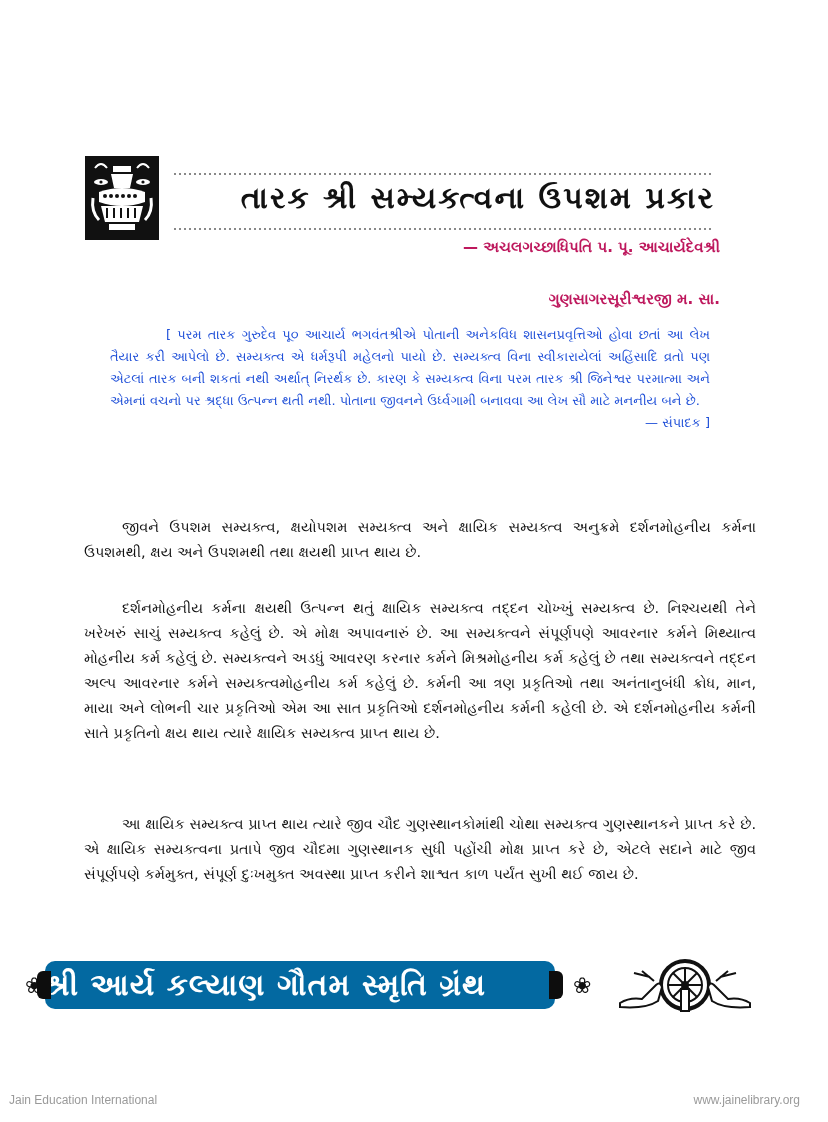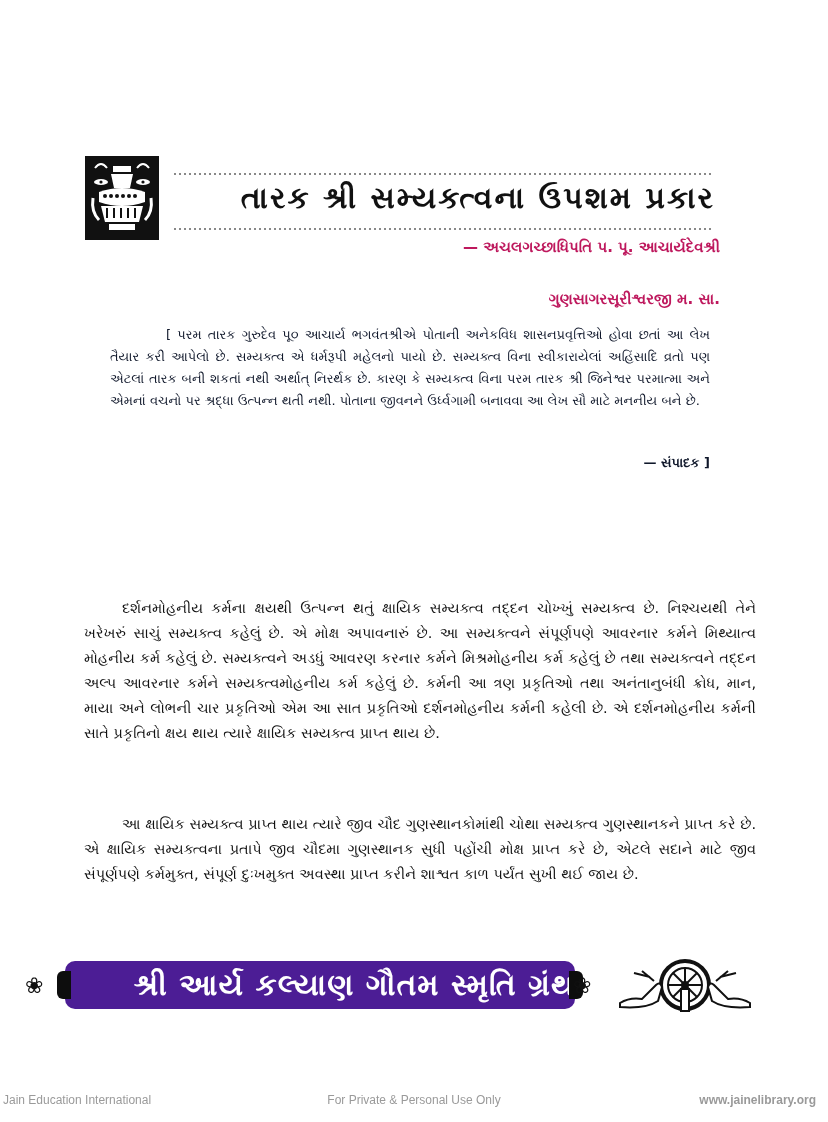--- a/index.html
+++ b/index.html
@@ -33,67 +33,67 @@
   .author1, .author2 {
     position: absolute; right: 108px; text-align: right;
     font-size: 15px; font-weight: bold; color: #be185d;
     font-family: "DejaVu Sans", sans-serif;
   }
   .author1 { top: 238px; }
   .author2 { top: 262px; margin-top: 28px; }
 
   .editor-note {
     position: absolute; left: 110px; top: 324px; width: 600px;
-    font-size: 13px; line-height: 22px; text-align: justify; color: #0f172a;
+    font-size: 13px; line-height: 22px; text-align: justify; color: #1d4ed8;
     font-family: "DejaVu Sans", sans-serif;
   }
   .editor-note .indent { display: inline-block; width: 56px; }
-  .editor-sign { float: right; font-weight: bold; margin-top: 40px; }
+  .editor-sign { float: right; font-weight: normal; }
 
   .body-para {
     position: absolute; left: 84px; width: 672px;
     font-size: 14.5px; line-height: 25px; text-align: justify; color: #111;
     font-family: "DejaVu Sans", sans-serif;
     text-indent: 38px;
   }
   .p1 { top: 515px; }
   .p2 { top: 596px; }
   .p3 { top: 812px; }
 
   
   .banner-wrap { position: absolute; left: 25px; top: 955px; width: 740px; height: 60px; }
   .banner-flower-left {
     position: absolute; left: 0; top: 18px; font-size: 22px; color: #111;
   }
   .banner {
-    position: absolute; left: 40px; top: 6px; width: 510px; height: 48px;
-    background: #4c1d95; border-radius: 10px;
-    display: flex; align-items: center; justify-content: flex-end;
+    position: absolute; left: 20px; top: 6px; width: 510px; height: 48px;
+    background: #0369a1; border-radius: 10px;
+    display: flex; align-items: center; justify-content: flex-start;
   }
   .banner::before, .banner::after {
     content: ""; position: absolute; top: 10px; width: 14px; height: 28px; background: #0d0d0d;
   }
   .banner::before { left: -8px; border-radius: 6px 0 0 6px; }
   .banner::after { right: -8px; border-radius: 0 6px 6px 0; }
   .banner-text {
     color: #fff; font-size: 30px; font-weight: bold; letter-spacing: 1px;
     font-family: "DejaVu Sans", sans-serif;
   }
   .banner-flower-right {
     position: absolute; left: 548px; top: 18px; font-size: 22px; color: #111;
   }
   .emblem { position: absolute; left: 585px; top: 0; width: 150px; height: 60px; }
 
   .footer {
     position: absolute; left: 0; top: 1093px; width: 828px; height: 16px;
     font-family: "Liberation Sans", sans-serif; font-size: 12px; color: #9a9a9a;
   }
-  .footer-left { position: absolute; left: 3px; }
+  .footer-left { position: absolute; left: 9px; }
   .footer-center { position: absolute; left: 0; width: 828px; text-align: center; }
-  .footer-right { position: absolute; right: 12px; font-weight: bold; }
+  .footer-right { position: absolute; right: 28px; }
 </style>
 </head>
 <body>
 
 <div class="page">
 
   <div class="ornament">
     <svg width="70" height="80" viewBox="0 0 70 80">
       <rect width="70" height="80" fill="#111"></rect>
       <path d="M8 10 q6 -8 12 0 M50 10 q6 -8 12 0" stroke="#fff" stroke-width="2" fill="none"></path>
@@ -130,20 +130,21 @@
   <div class="wavy bottom"></div>
 
   <div class="author1">— અચલગચ્છાધિપતિ પ. પૂ. આચાર્યદેવશ્રી</div>
   <div class="author2">ગુણસાગરસૂરીશ્વરજી મ. સા.</div>
 
   <div class="editor-note">
     <span class="indent"></span><span>[ પરમ તારક ગુરુદેવ પૂ૦ આચાર્ય ભગવંતશ્રીએ પોતાની અનેકવિધ શાસનપ્રવૃત્તિઓ હોવા છતાં આ લેખ તૈયાર કરી આપેલો છે. સમ્યક્ત્વ એ ધર્મરૂપી મહેલનો પાયો છે. સમ્યક્ત્વ વિના સ્વીકારાયેલાં અહિંસાદિ વ્રતો પણ એટલાં તારક બની શકતાં નથી અર્થાત્ નિરર્થક છે. કારણ કે સમ્યક્ત્વ વિના પરમ તારક શ્રી જિનેશ્વર પરમાત્મા અને એમનાં વચનો પર શ્રદ્ધા ઉત્પન્ન થતી નથી. પોતાના જીવનને ઉર્ધ્વગામી બનાવવા આ લેખ સૌ માટે મનનીય બને છે.</span>
     <span class="editor-sign">— સંપાદક ]</span>
   </div>
 
+  <div class="body-para p1">જીવને ઉપશમ સમ્યક્ત્વ, ક્ષયોપશમ સમ્યક્ત્વ અને ક્ષાયિક સમ્યક્ત્વ અનુક્રમે દર્શનમોહનીય કર્મના ઉપશમથી, ક્ષય અને ઉપશમથી તથા ક્ષયથી પ્રાપ્ત થાય છે.</div>
   <div class="body-para p2">દર્શનમોહનીય કર્મના ક્ષયથી ઉત્પન્ન થતું ક્ષાયિક સમ્યક્ત્વ તદ્દન ચોખ્ખું સમ્યક્ત્વ છે. નિશ્ચયથી તેને ખરેખરું સાચું સમ્યક્ત્વ કહેલું છે. એ મોક્ષ અપાવનારું છે. આ સમ્યક્ત્વને સંપૂર્ણપણે આવરનાર કર્મને મિથ્યાત્વ મોહનીય કર્મ કહેલું છે. સમ્યક્ત્વને અડધું આવરણ કરનાર કર્મને મિશ્રમોહનીય કર્મ કહેલું છે તથા સમ્યક્ત્વને તદ્દન અલ્પ આવરનાર કર્મને સમ્યક્ત્વમોહનીય કર્મ કહેલું છે. કર્મની આ ત્રણ પ્રકૃતિઓ તથા અનંતાનુબંધી ક્રોધ, માન, માયા અને લોભની ચાર પ્રકૃતિઓ એમ આ સાત પ્રકૃતિઓ દર્શનમોહનીય કર્મની કહેલી છે. એ દર્શનમોહનીય કર્મની સાતે પ્રકૃતિનો ક્ષય થાય ત્યારે ક્ષાયિક સમ્યક્ત્વ પ્રાપ્ત થાય છે.</div>
   <div class="body-para p3">આ ક્ષાયિક સમ્યક્ત્વ પ્રાપ્ત થાય ત્યારે જીવ ચૌદ ગુણસ્થાનકોમાંથી ચોથા સમ્યક્ત્વ ગુણસ્થાનકને પ્રાપ્ત કરે છે. એ ક્ષાયિક સમ્યક્ત્વના પ્રતાપે જીવ ચૌદમા ગુણસ્થાનક સુધી પહોંચી મોક્ષ પ્રાપ્ત કરે છે, એટલે સદાને માટે જીવ સંપૂર્ણપણે કર્મમુક્ત, સંપૂર્ણ દુઃખમુક્ત અવસ્થા પ્રાપ્ત કરીને શાશ્વત કાળ પર્યંત સુખી થઈ જાય છે.</div>
 
   <div class="banner-wrap">
     <span class="banner-flower-left">❀</span>
     <div class="banner">
       <span class="banner-text">શ્રી આર્ય કલ્યાણ ગૌતમ સ્મૃતિ ગ્રંથ</span>
     </div>
     <span class="banner-flower-right">❀</span>
     <div class="emblem">
@@ -161,16 +162,15 @@
         <path d="M10 48 q10 -6 22 -4 l14 -14 q4 -4 6 2 l-4 14 q-12 8 -38 6 z" fill="#fff" stroke="#111" stroke-width="2"></path>
         <path d="M44 26 l-12 -10 M40 22 l-16 -4" stroke="#111" stroke-width="2"></path>
         <path d="M140 48 q-10 -6 -22 -4 l-14 -14 q-4 -4 -6 2 l4 14 q12 8 38 6 z" fill="#fff" stroke="#111" stroke-width="2"></path>
         <path d="M106 26 l12 -10 M110 22 l16 -4" stroke="#111" stroke-width="2"></path>
       </svg>
     </div>
   </div>
 
   <div class="footer">
     <span class="footer-left">Jain Education International</span>
-    <span class="footer-center">For Private &amp; Personal Use Only</span>
     <span class="footer-right">www.jainelibrary.org</span>
   </div>
 </div>
 
 </body></html>

